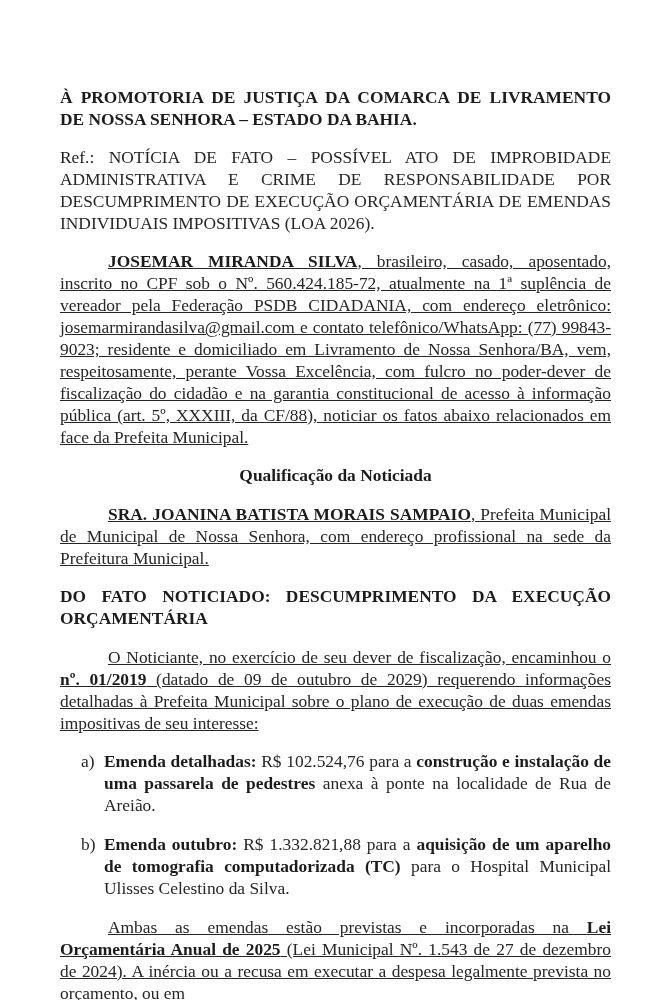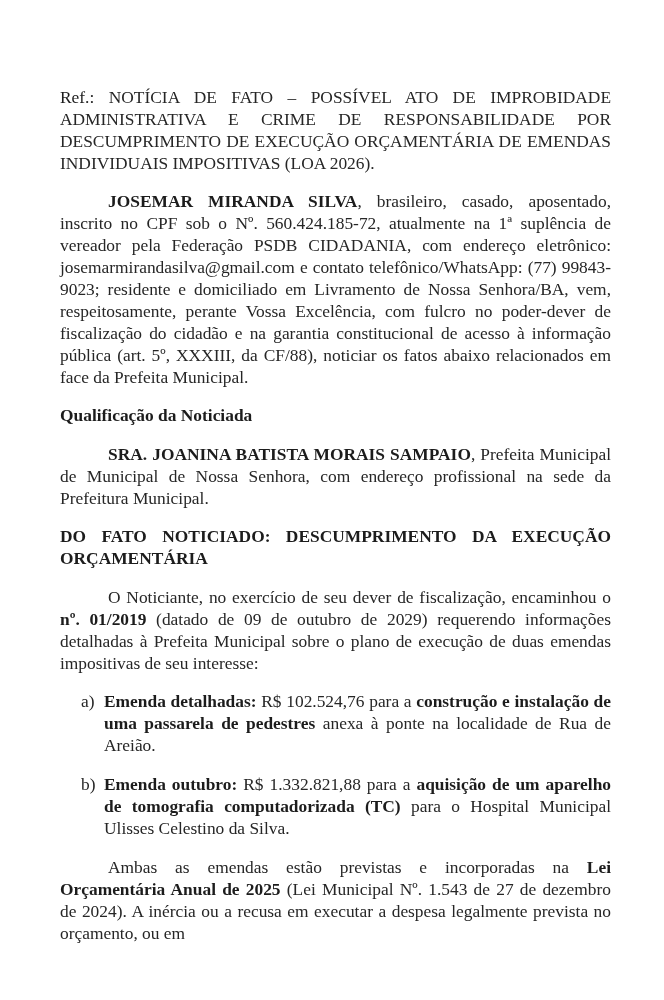--- a/index.html
+++ b/index.html
@@ -20,31 +20,31 @@
       width: 551px;
       font-family: "Liberation Serif", serif;
       font-size: 17.4px;
       line-height: 22px;
       color: #262626;
       text-align: justify;
     }
     p {
       margin: 0 0 16px 0;
     }
-    .indent { text-indent: 48px; }
+    .indent { text-indent: 48px; text-decoration: underline; }
     .addressee {
       font-weight: bold;
       color: #1c1c1c;
     }
     .ref-label { font-weight: normal; color: #1c1c1c; }
     b { color: #1c1c1c; }
     .section-title {
       font-weight: bold;
       color: #1c1c1c;
-      text-align: left;
+      text-align: center;
       margin-bottom: 17px;
     }
     .section-title.justify { text-align: justify; }
     .list {
       list-style: none;
       margin: 0 0 17px 0;
       padding: 0;
     }
     .list li {
       position: relative;
@@ -55,20 +55,21 @@
       position: absolute;
       left: 21px;
       top: 0;
     }
   </style>
 </head>
 <body>
 
 <div class="page">
 
+  <p class="addressee">À PROMOTORIA DE JUSTIÇA DA COMARCA DE LIVRAMENTO DE NOSSA SENHORA – ESTADO DA BAHIA.</p>
 
   <p><span class="ref-label">Ref.:</span><span> NOTÍCIA DE FATO – POSSÍVEL ATO DE IMPROBIDADE ADMINISTRATIVA E CRIME DE RESPONSABILIDADE POR DESCUMPRIMENTO DE EXECUÇÃO ORÇAMENTÁRIA DE EMENDAS INDIVIDUAIS IMPOSITIVAS (LOA 2026).</span></p>
 
   <p class="indent"><b>JOSEMAR MIRANDA SILVA</b><span>, brasileiro, casado, aposentado, inscrito no CPF sob o Nº. 560.424.185-72, atualmente na 1ª suplência de vereador pela Federação PSDB CIDADANIA, com endereço eletrônico: josemarmirandasilva@gmail.com e contato telefônico/WhatsApp: (77) 99843-9023; residente e domiciliado em Livramento de Nossa Senhora/BA, vem, respeitosamente, perante Vossa Excelência, com fulcro no poder-dever de fiscalização do cidadão e na garantia constitucional de acesso à informação pública (art. 5º, XXXIII, da CF/88), noticiar os fatos abaixo relacionados em face da Prefeita Municipal.</span></p>
 
   <p class="section-title">Qualificação da Noticiada</p>
 
   <p class="indent"><b>SRA. JOANINA BATISTA MORAIS SAMPAIO</b><span>, Prefeita Municipal de Municipal de Nossa Senhora, com endereço profissional na sede da Prefeitura Municipal.</span></p>
 
   <p class="section-title justify">DO FATO NOTICIADO: DESCUMPRIMENTO DA EXECUÇÃO ORÇAMENTÁRIA</p>

